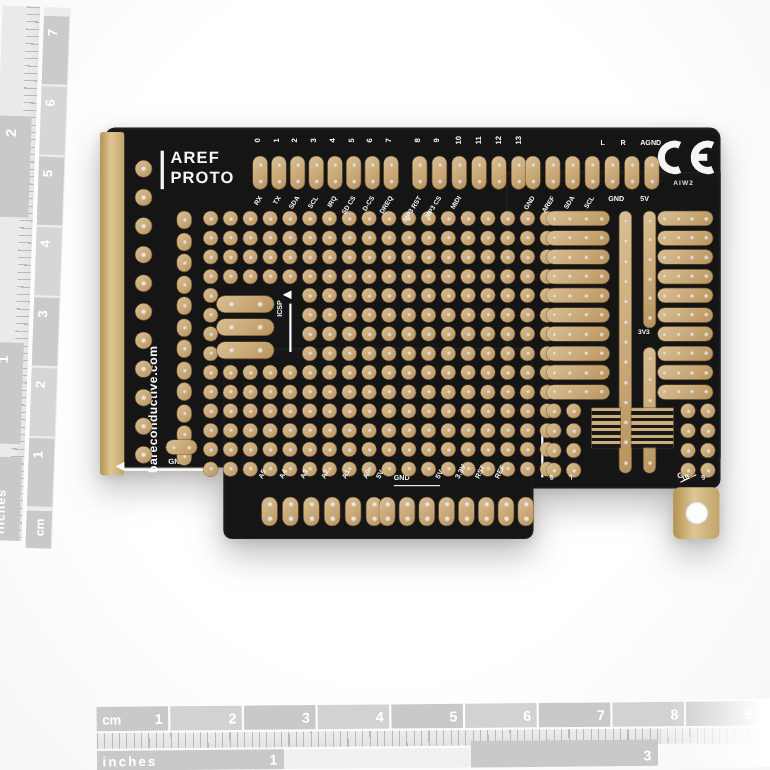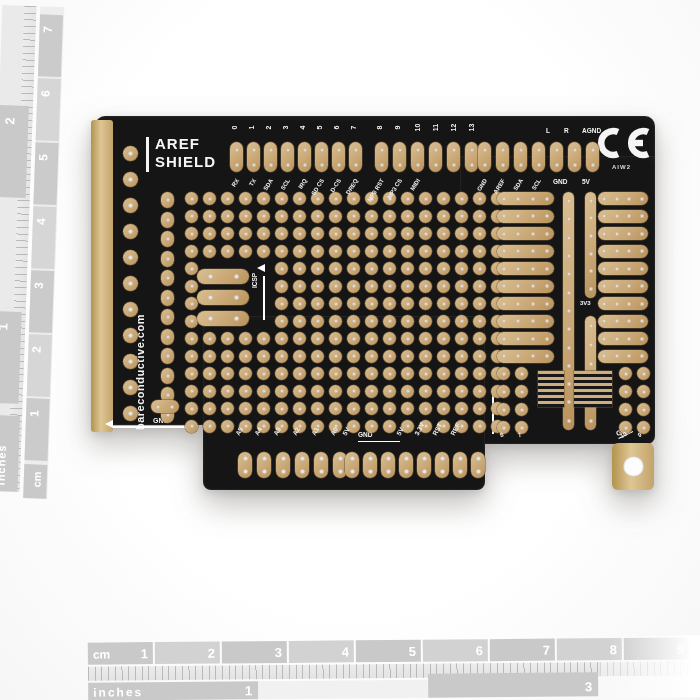--- a/index.html
+++ b/index.html
@@ -132,21 +132,21 @@
     <div class="pcb" style="left:0;top:0;width:560px;height:309px;border-radius:10px;"></div>
     <div class="pcb" style="left:365px;top:40px;width:195px;height:288px;border-radius:0 0 8px 8px;"></div>
     <div class="pcb" style="left:108px;top:200px;width:282px;height:174px;border-radius:0 0 8px 8px;"></div>
     <div class="abs gold" style="left:-4px;top:4px;width:22px;height:312px;border-radius:3px;"></div>
     <div class="abs gold" style="left:517px;top:327px;width:42px;height:47px;border-radius:6px;">
       <div class="abs" style="left:11px;top:13px;width:21px;height:21px;border-radius:50%;background:#fdfdfd;box-shadow:inset 0 0 2px #8a6f49;"></div>
     </div>
 
     <div class="abs" style="left:51px;top:21px;width:3px;height:35px;background:#f5f5f5;"></div>
     <div class="sk" style="left:60px;top:20px;font-size:15px;letter-spacing:1px;">AREF</div>
-    <div class="sk" style="left:60px;top:38px;font-size:15px;letter-spacing:1px;">SHIELD</div>
+    <div class="sk" style="left:60px;top:38px;font-size:15px;letter-spacing:1px;">PROTO</div>
 
     <div class="sk" style="left:40px;top:168px;height:146px;font-size:11px;writing-mode:vertical-rl;transform:rotate(180deg);letter-spacing:.5px;">bareconductive.com</div>
 
     <div class="abs tri-left" style="left:10px;top:304px;"></div>
     <div class="abs" style="left:18px;top:310px;width:76px;height:1.5px;background:#fff;"></div>
     <div class="sk" style="left:58px;top:301px;font-size:7px;">GND</div>
 
     <div class="sk" style="left:458px;top:63px;font-size:6.5px;">GND</div>
     <div class="sk" style="left:487px;top:63px;font-size:6.5px;">5V</div>
     <div class="sk" style="left:485px;top:184px;font-size:6px;">3V3</div>

